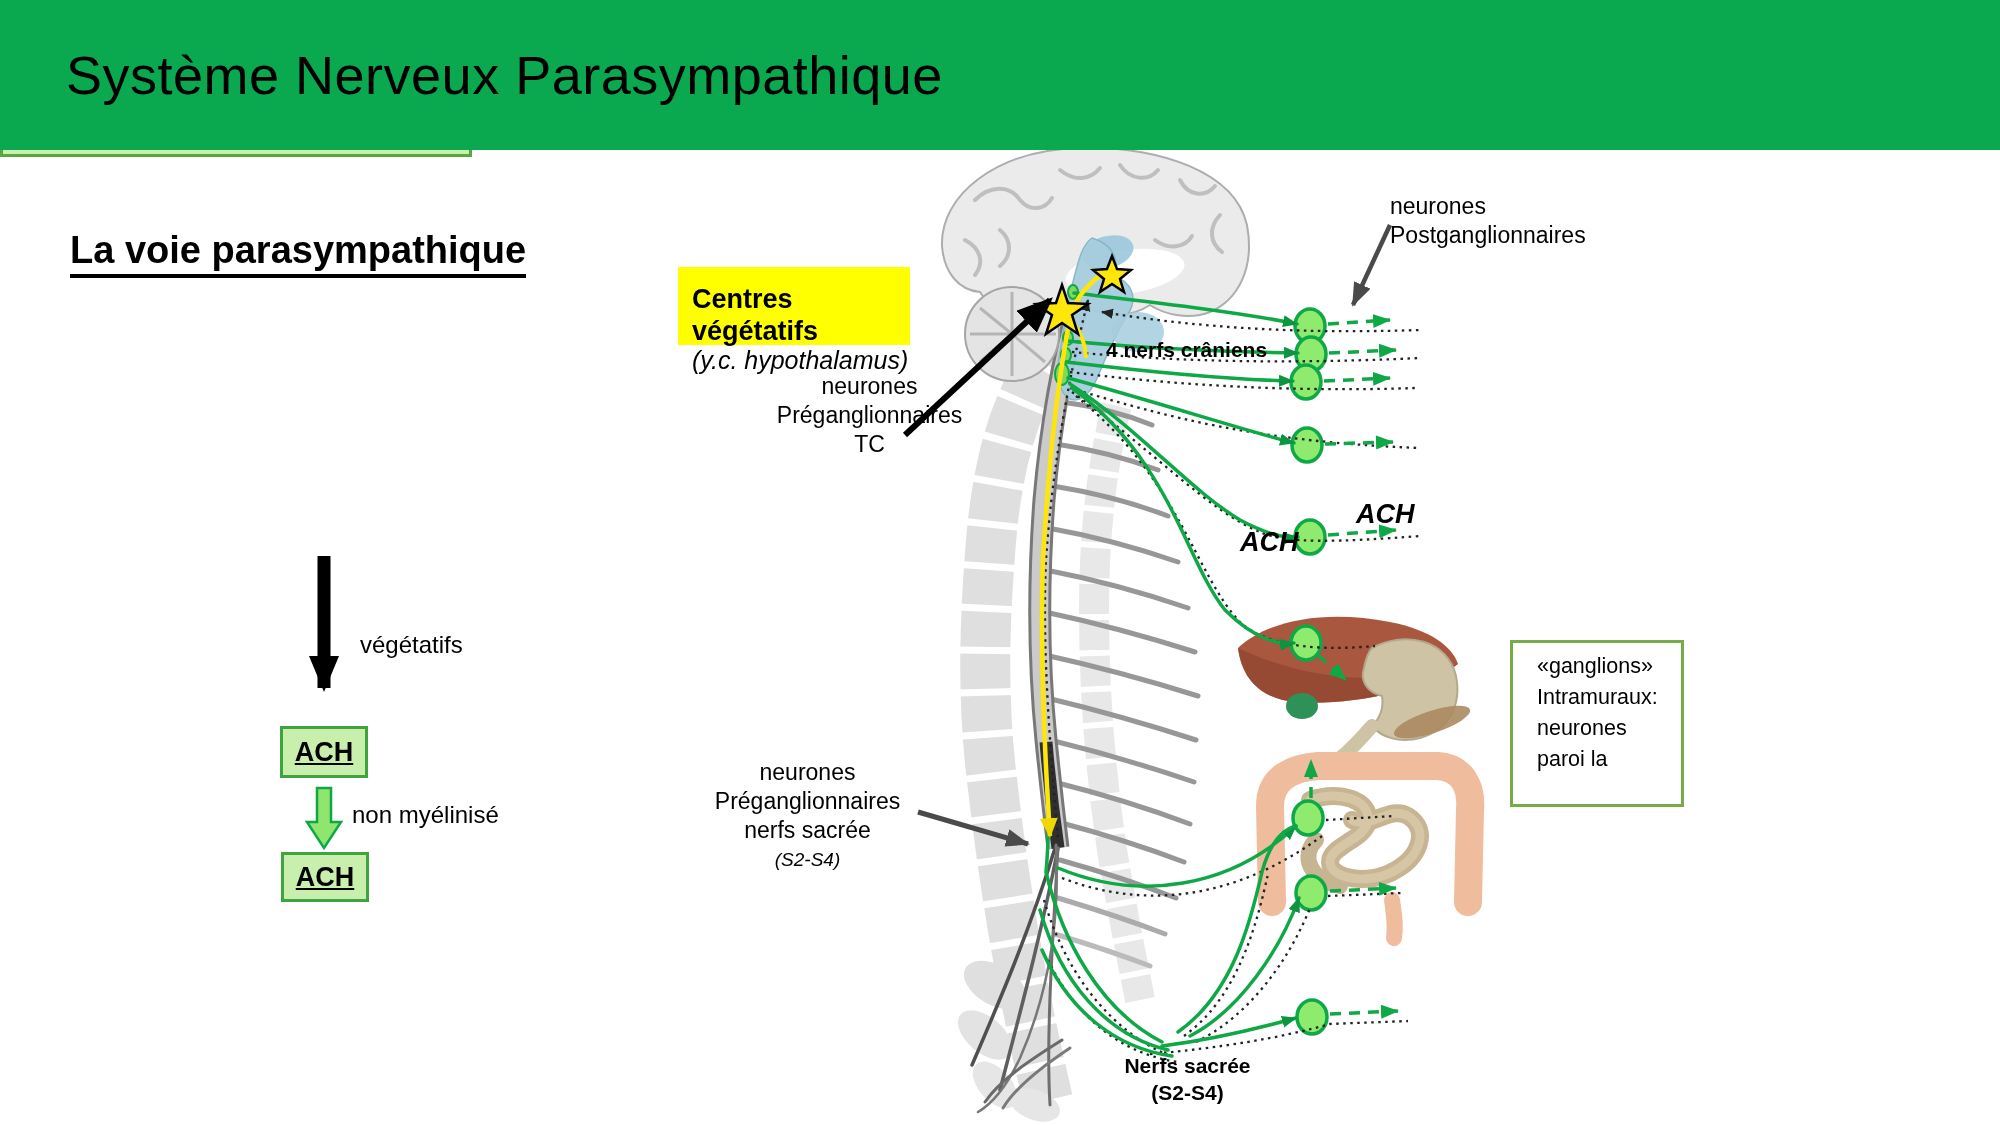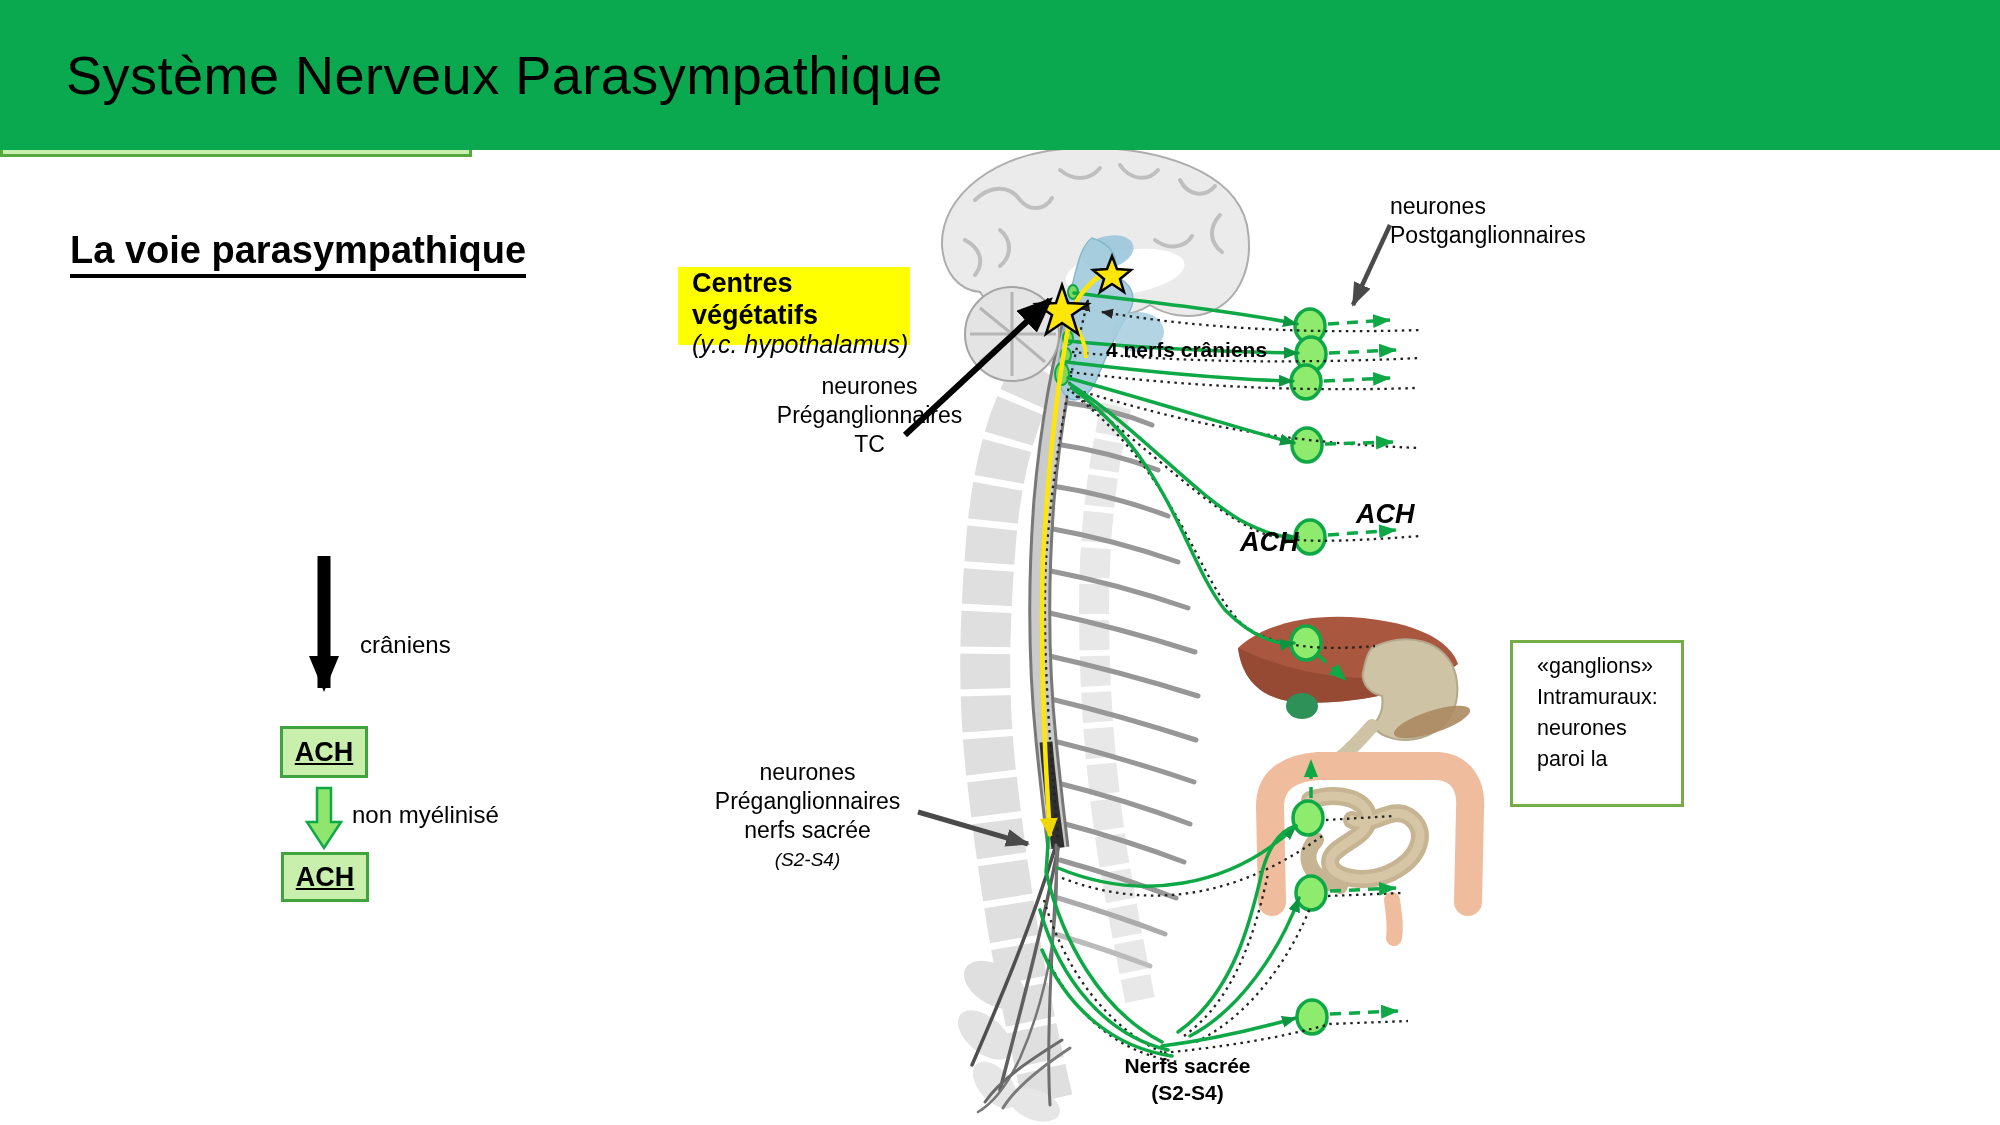--- a/index.html
+++ b/index.html
@@ -15,21 +15,21 @@
   .eqbox{left:97px;top:378px;width:472px;height:157px;background:#c9efac;border:3px solid #57a83f;
          box-sizing:border-box;text-align:center;padding-top:12px;}
   .eqbox .b{font-weight:bold;text-decoration:underline;font-size:25px;line-height:34px;}
   .eqbox .eq{font-weight:bold;font-size:25px;line-height:30px;}
   .eqbox .r{font-size:22px;line-height:30px;}
   .achbox{width:88px;height:52px;background:#c9efac;border:3px solid #3fa33f;box-sizing:border-box;
           display:flex;align-items:center;justify-content:center;font-size:27px;font-weight:bold;
           text-decoration:underline;position:absolute;z-index:6;}
   .arrlbl{font-size:24px;}
   .yellowbox{left:678px;top:267px;width:232px;height:78px;background:#ffff00;z-index:6;
-             position:absolute;padding:0 0 0 14px;box-sizing:border-box;}
+             position:absolute;padding:16px 0 0 14px;box-sizing:border-box;}
   .yellowbox .t1{font-size:27px;font-weight:bold;line-height:32px;}
   .yellowbox .t2{font-size:25px;font-weight:normal;font-style:italic;line-height:26px;}
   .greenlbl{color:#000000;font-weight:bold;font-size:21px;line-height:27px;}
   .achit{font-size:27px;font-weight:bold;font-style:italic;}
   .intrabox{left:1502px;top:640px;width:174px;height:167px;border:3px solid #76ac47;background:#fff;
             position:absolute;box-sizing:border-box;padding:8px 8px 0 24px;font-size:21.5px;
             line-height:31px;z-index:6;margin-left:8px;}
   svg.diagram{position:absolute;left:0;top:0;z-index:1;}
 </style>
 </head>
@@ -255,21 +255,21 @@
 
   <div class="lbl heading">La voie parasympathique</div>
 
   <div class="eqbox">
     <div class="b">Système Nerveux Parasympathique</div>
     <div class="eq">=</div>
     <div class="b">Système Cholinergique</div>
     <div class="r">(acétylcholine, ACH)</div>
   </div>
 
-  <div class="lbl arrlbl" style="left:360px;top:630px;">crâniens</div>
+  <div class="lbl arrlbl" style="left:360px;top:630px;">végétatifs</div>
 
   <div class="achbox" style="left:280px;top:726px;">
     <span>ACH</span>
   </div>
 
   <div class="lbl arrlbl" style="left:352px;top:800px;text-align:right;">non myélinisé</div>
 
   <div class="achbox" style="left:281px;top:852px;height:50px;">
     <span>ACH</span>
   </div>

